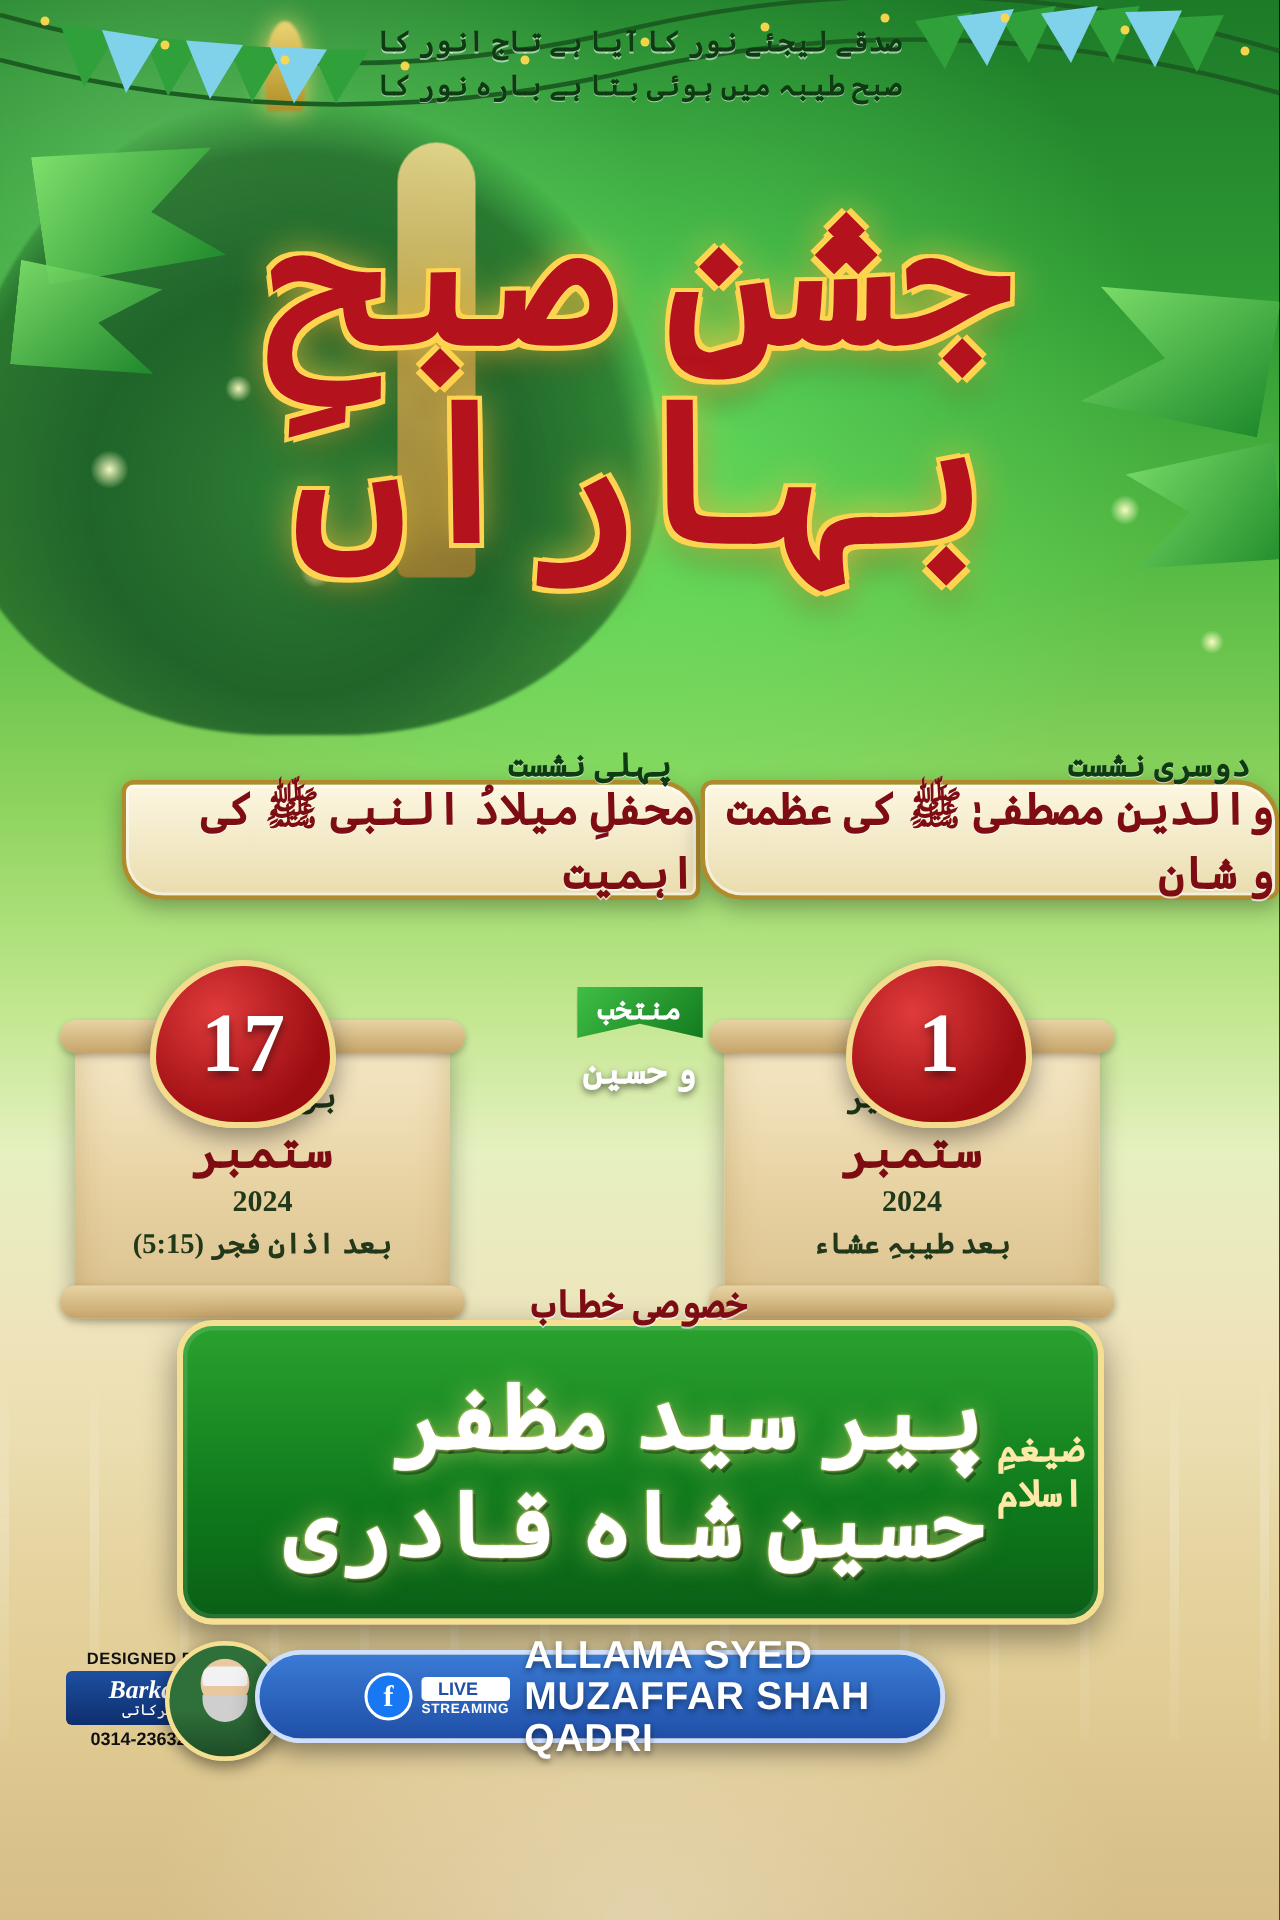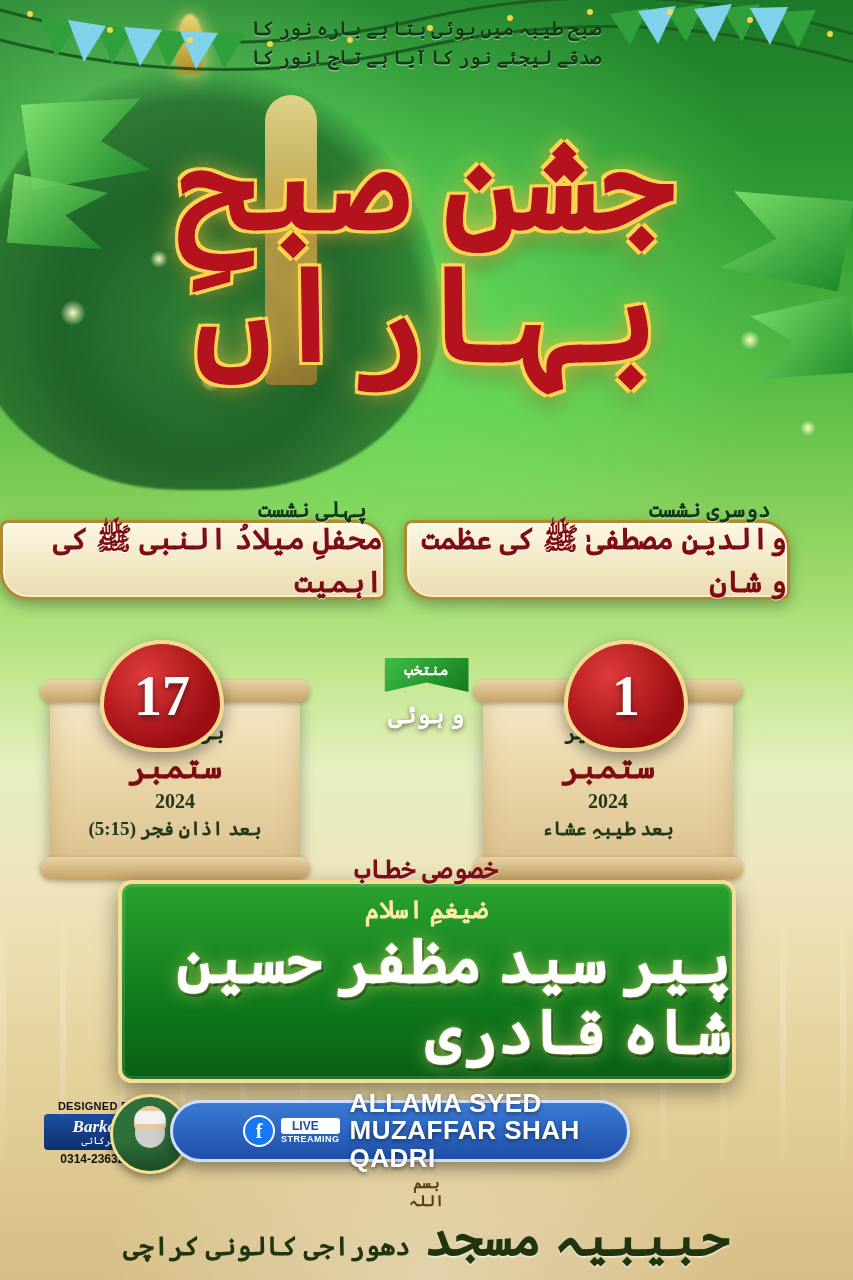--- a/index.html
+++ b/index.html
@@ -101,21 +101,21 @@
   .title-sub{
     margin-top:2px;
     font-family:"Liberation Serif", serif;
     font-size:42px;font-weight:bold;color:#7d0d12;
     text-shadow:0 0 2px #ffe680, 2px 2px 0 #ffd34d, -2px -2px 0 #ffd34d, 0 0 16px rgba(255,200,60,.8);
   }
 
   
   .sessions{
     position:absolute;top:520px;left:0;width:100%;
-    display:flex;flex-direction:row-reverse;justify-content:flex-start;gap:18px;
+    display:flex;flex-direction:row-reverse;justify-content:flex-end;
     direction:rtl;
   }
   .session{
     position:relative;width:380px;height:74px;
     background:linear-gradient(180deg,#fdf7e2,#e9dcae);
     border:3px solid #b08b2e;
     border-radius:8px 28px 8px 28px;
     box-shadow:0 5px 14px rgba(0,0,0,.3), inset 0 0 0 2px rgba(255,255,255,.5);
     display:flex;align-items:center;justify-content:center;
   }
@@ -182,32 +182,32 @@
     text-shadow:0 2px 5px rgba(0,0,0,.55);
   }
   .bazm-flag{
     position:absolute;left:50%;transform:translateX(-50%);top:18px;
     width:84px;height:34px;background:linear-gradient(135deg,#3fbf45,#137a1f);
     clip-path:polygon(0 0,100% 0,100% 100%,50% 72%,0 100%);
     box-shadow:0 3px 8px rgba(0,0,0,.4);
   }
   .bazm-flag span{
     display:block;padding-top:3px;text-align:center;color:#fff;
-    font-family:"Liberation Serif", serif;font-size:15px;font-weight:bold;direction:rtl;
+    font-family:"Liberation Serif", serif;font-size:19px;font-weight:bold;direction:rtl;
   }
 
   
   .speaker-panel{
     position:absolute;top:880px;left:50%;transform:translateX(-50%);
     width:610px;height:195px;
     background:linear-gradient(180deg,#2aa22f,#0f7a1c 60%,#0a5f16);
     border:4px solid #f5df92;
-    border-radius:14px;
+    border-radius:24px;
     box-shadow:0 8px 22px rgba(0,0,0,.42), inset 0 0 0 3px rgba(255,255,255,.12);
-    display:flex;flex-direction:column;align-items:center;justify-content:center;
+    display:flex;flex-direction:row;align-items:center;justify-content:center;
     direction:rtl;
   }
   .khitab{
     position:absolute;top:-30px;left:0;width:100%;text-align:center;
     font-family:"Liberation Serif", serif;font-size:26px;font-weight:bold;color:#7d0d12;direction:rtl;
     text-shadow:0 1px 0 rgba(255,255,255,.6);
   }
   .speaker-title{
     font-family:"Liberation Serif", serif;font-size:25px;font-weight:bold;color:#ffe9a8;
     margin-bottom:2px;
@@ -344,22 +344,22 @@
       </g>
     </svg>
   </div>
 
   <div class="flag left1"></div>
   <div class="flag left2"></div>
   <div class="flag right1"></div>
   <div class="flag right2"></div>
 
   <div class="couplet">
+    <span>صدقے لیجئے نور کا آیا ہے تاج انور کا</span>
     <span>صبح طیبہ میں ہوئی بتا ہے بارہ نور کا</span>
-    <span>صدقے لیجئے نور کا آیا ہے تاج انور کا</span>
   </div>
 
   <div class="title-wrap">
     <div class="title-main">جشنِ صبحِ بہاراں</div>
   </div>
 
   <div class="sessions">
     <div class="session">
       <div class="session-tag">پہلی نشست</div>
       <div class="session-text">محفلِ میلادُ النبی ﷺ کی اہمیت</div>
@@ -389,21 +389,21 @@
         <div class="scroll-year">2024</div>
         <div class="scroll-time">بعد اذانِ فجر (5:15)</div>
       </div>
     </div>
     <div class="daybadge left">17</div>
 
     <div class="bazm-flag">
       <span>منتخب</span>
     </div>
     <div class="bazm">
-      <div>و ہوئی</div>
+      <div>و حسین</div>
     </div>
   </div>
 
   <div class="speaker-panel">
     <div class="khitab">خصوصی خطاب</div>
     <div class="speaker-title">ضیغمِ اسلام</div>
     <div class="speaker-name">پیر سید مظفر حسین شاہ قادری</div>
   </div>
 
   <div class="designer">
@@ -426,21 +426,14 @@
         <div class="live-word">LIVE</div>
         <div class="stream-word">STREAMING</div>
       </div>
     </div>
     <div>
       <div class="live-name">ALLAMA SYED</div>
       <div class="live-name">MUZAFFAR SHAH QADRI</div>
     </div>
   </div>
 
-  <div class="footer">
-    <div class="footer-crest">بسم اللہ</div>
-    <div class="footer-row">
-      <span class="footer-main">حبیبیہ مسجد</span>
-      <span class="footer-sub">دھوراجی کالونی کراچی</span>
-    </div>
-  </div>
 
 </div>
 
 </body></html>

